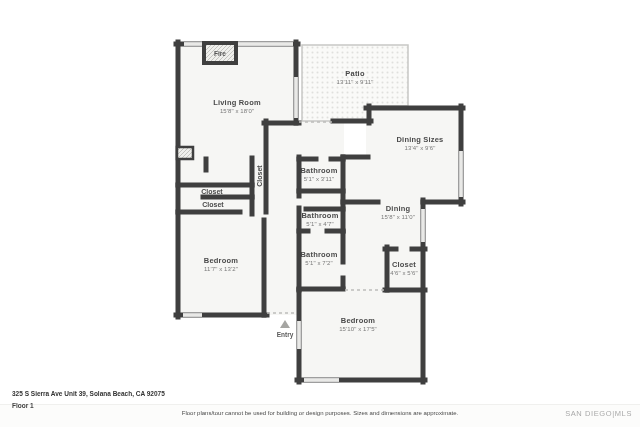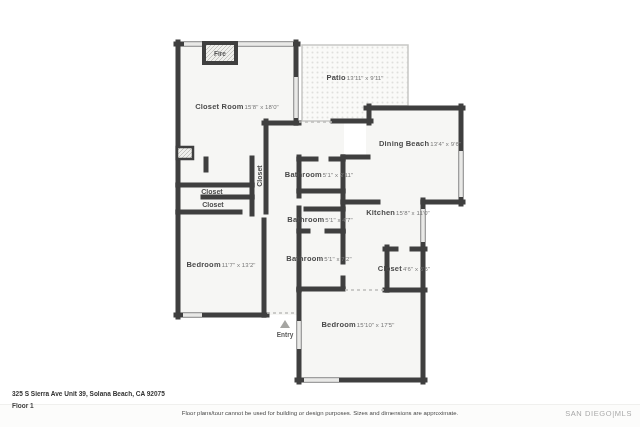--- a/index.html
+++ b/index.html
@@ -1,19 +1,19 @@
 <!DOCTYPE html>
 <html><head>
 <meta charset="utf-8">
 <style>
   html,body{margin:0;padding:0;background:#fff;}
   #stage{position:relative;width:640px;height:427px;background:#ffffff;overflow:hidden;
          font-family:"Liberation Sans", sans-serif;}
   svg{position:absolute;left:0;top:0;}
-  .room-label{position:absolute;transform:translate(-50%,-50%);display:flex;flex-direction:row;
+  .room-label{position:absolute;transform:translate(-50%,-50%);display:flex;flex-direction:column;
               align-items:center;gap:1px;white-space:nowrap;text-align:center;z-index:5;}
   .rn{font-size:7.5px;font-weight:bold;color:#4a4a4a;letter-spacing:.2px;}
   .rd{font-size:6px;color:#7a7a7a;letter-spacing:.1px;}
   .small-label{position:absolute;transform:translate(-50%,-50%);font-size:7px;font-weight:bold;
                color:#4a4a4a;white-space:nowrap;z-index:5;}
   .small-label.vertical{transform:translate(-50%,-50%) rotate(-90deg);}
   .fire-label{position:absolute;transform:translate(-50%,-50%);font-size:6.5px;font-weight:bold;
               color:#555;z-index:6;}
   .entry-label{position:absolute;transform:translate(-50%,-50%);font-size:6.5px;font-weight:bold;
                color:#5a5a5a;z-index:6;}
@@ -125,33 +125,33 @@
     </g>
 
     <rect x="204" y="43" width="32" height="20" fill="url(#hatch)" stroke="#3f3f3f" stroke-width="4"></rect>
 
     <rect x="177" y="147" width="16" height="12" fill="url(#hatch)" stroke="#3f3f3f" stroke-width="2.5"></rect>
 
     <polygon points="285,320 280,328 290,328" fill="#a5a5a2"></polygon>
   </svg>
 
   <div class="room-label" style="left:237px;top:106px">
-    <span class="rn">Closet Room</span>
+    <span class="rn">Living Room</span>
     <span class="rd">15'8" x 18'0"</span>
   </div>
   <div class="room-label" style="left:355px;top:77px">
     <span class="rn">Patio</span>
     <span class="rd">13'11" x 9'11"</span>
   </div>
   <div class="room-label" style="left:420px;top:143px">
-    <span class="rn">Dining Beach</span>
+    <span class="rn">Dining Sizes</span>
     <span class="rd">13'4" x 9'6"</span>
   </div>
   <div class="room-label" style="left:398px;top:212px">
-    <span class="rn">Kitchen</span>
+    <span class="rn">Dining</span>
     <span class="rd">15'8" x 11'0"</span>
   </div>
   <div class="room-label" style="left:319px;top:174px">
     <span class="rn">Bathroom</span>
     <span class="rd">5'1" x 3'11"</span>
   </div>
   <div class="room-label" style="left:320px;top:219px">
     <span class="rn">Bathroom</span>
     <span class="rd">5'1" x 4'7"</span>
   </div>

